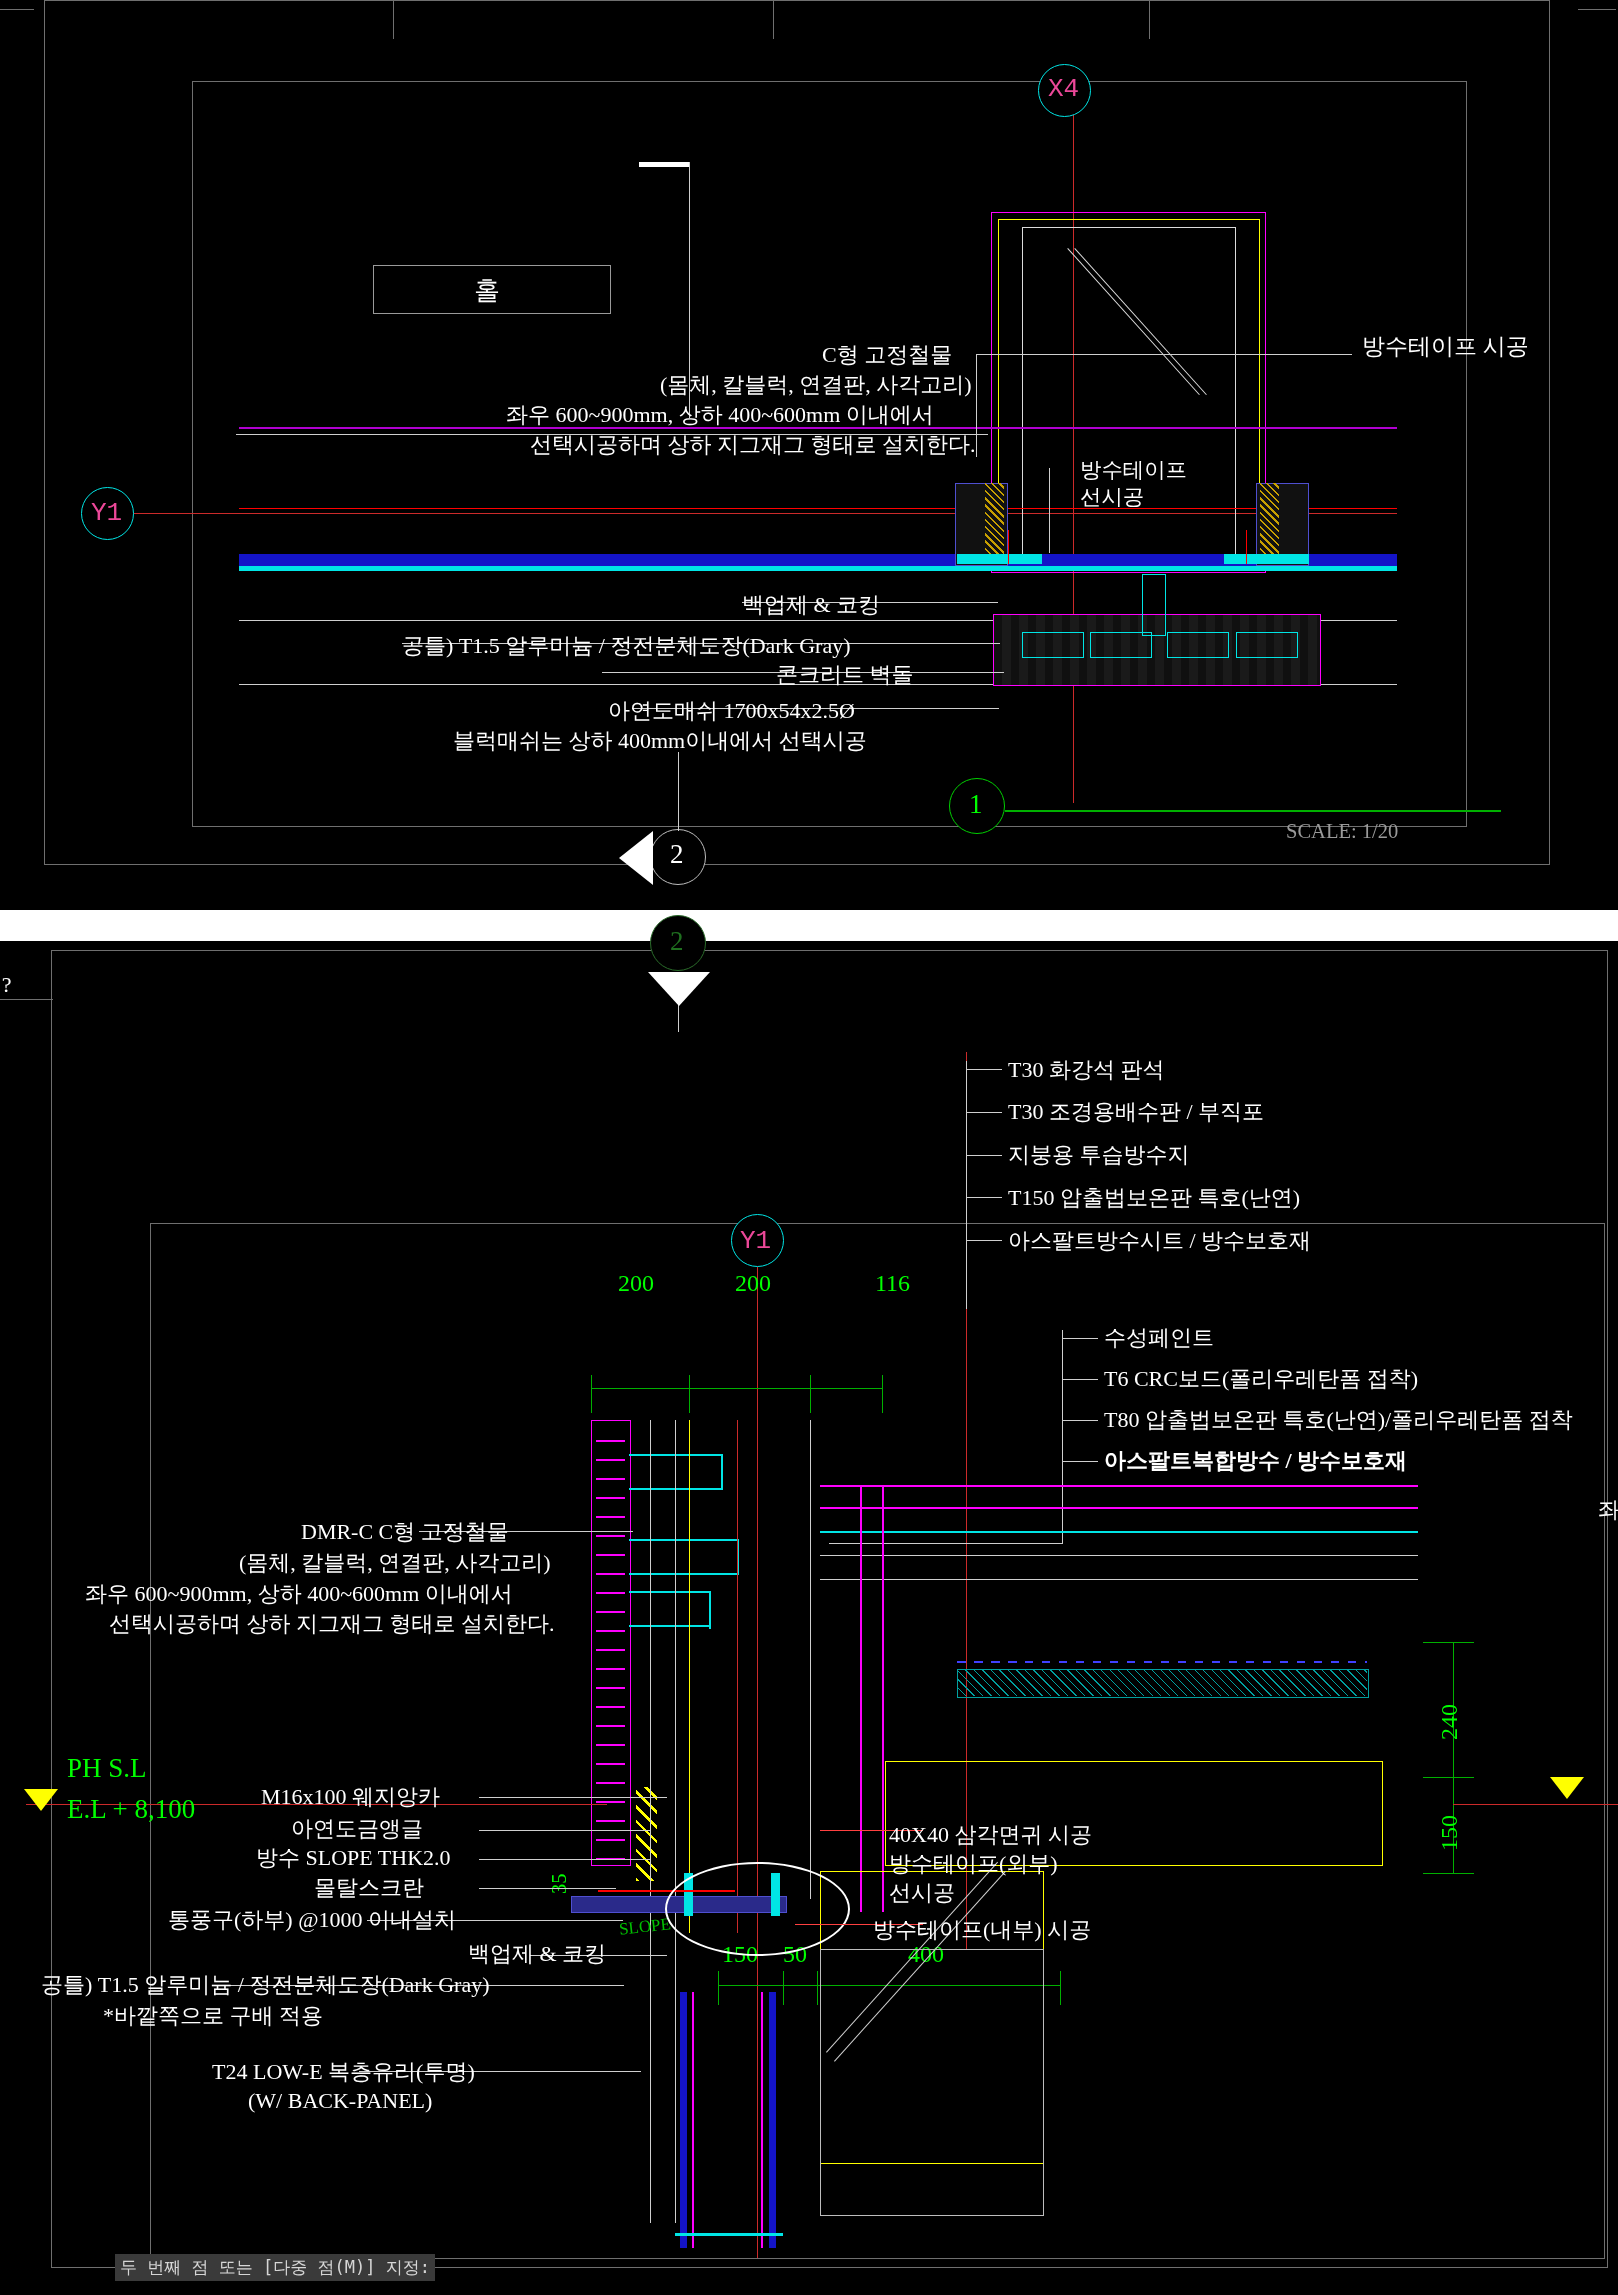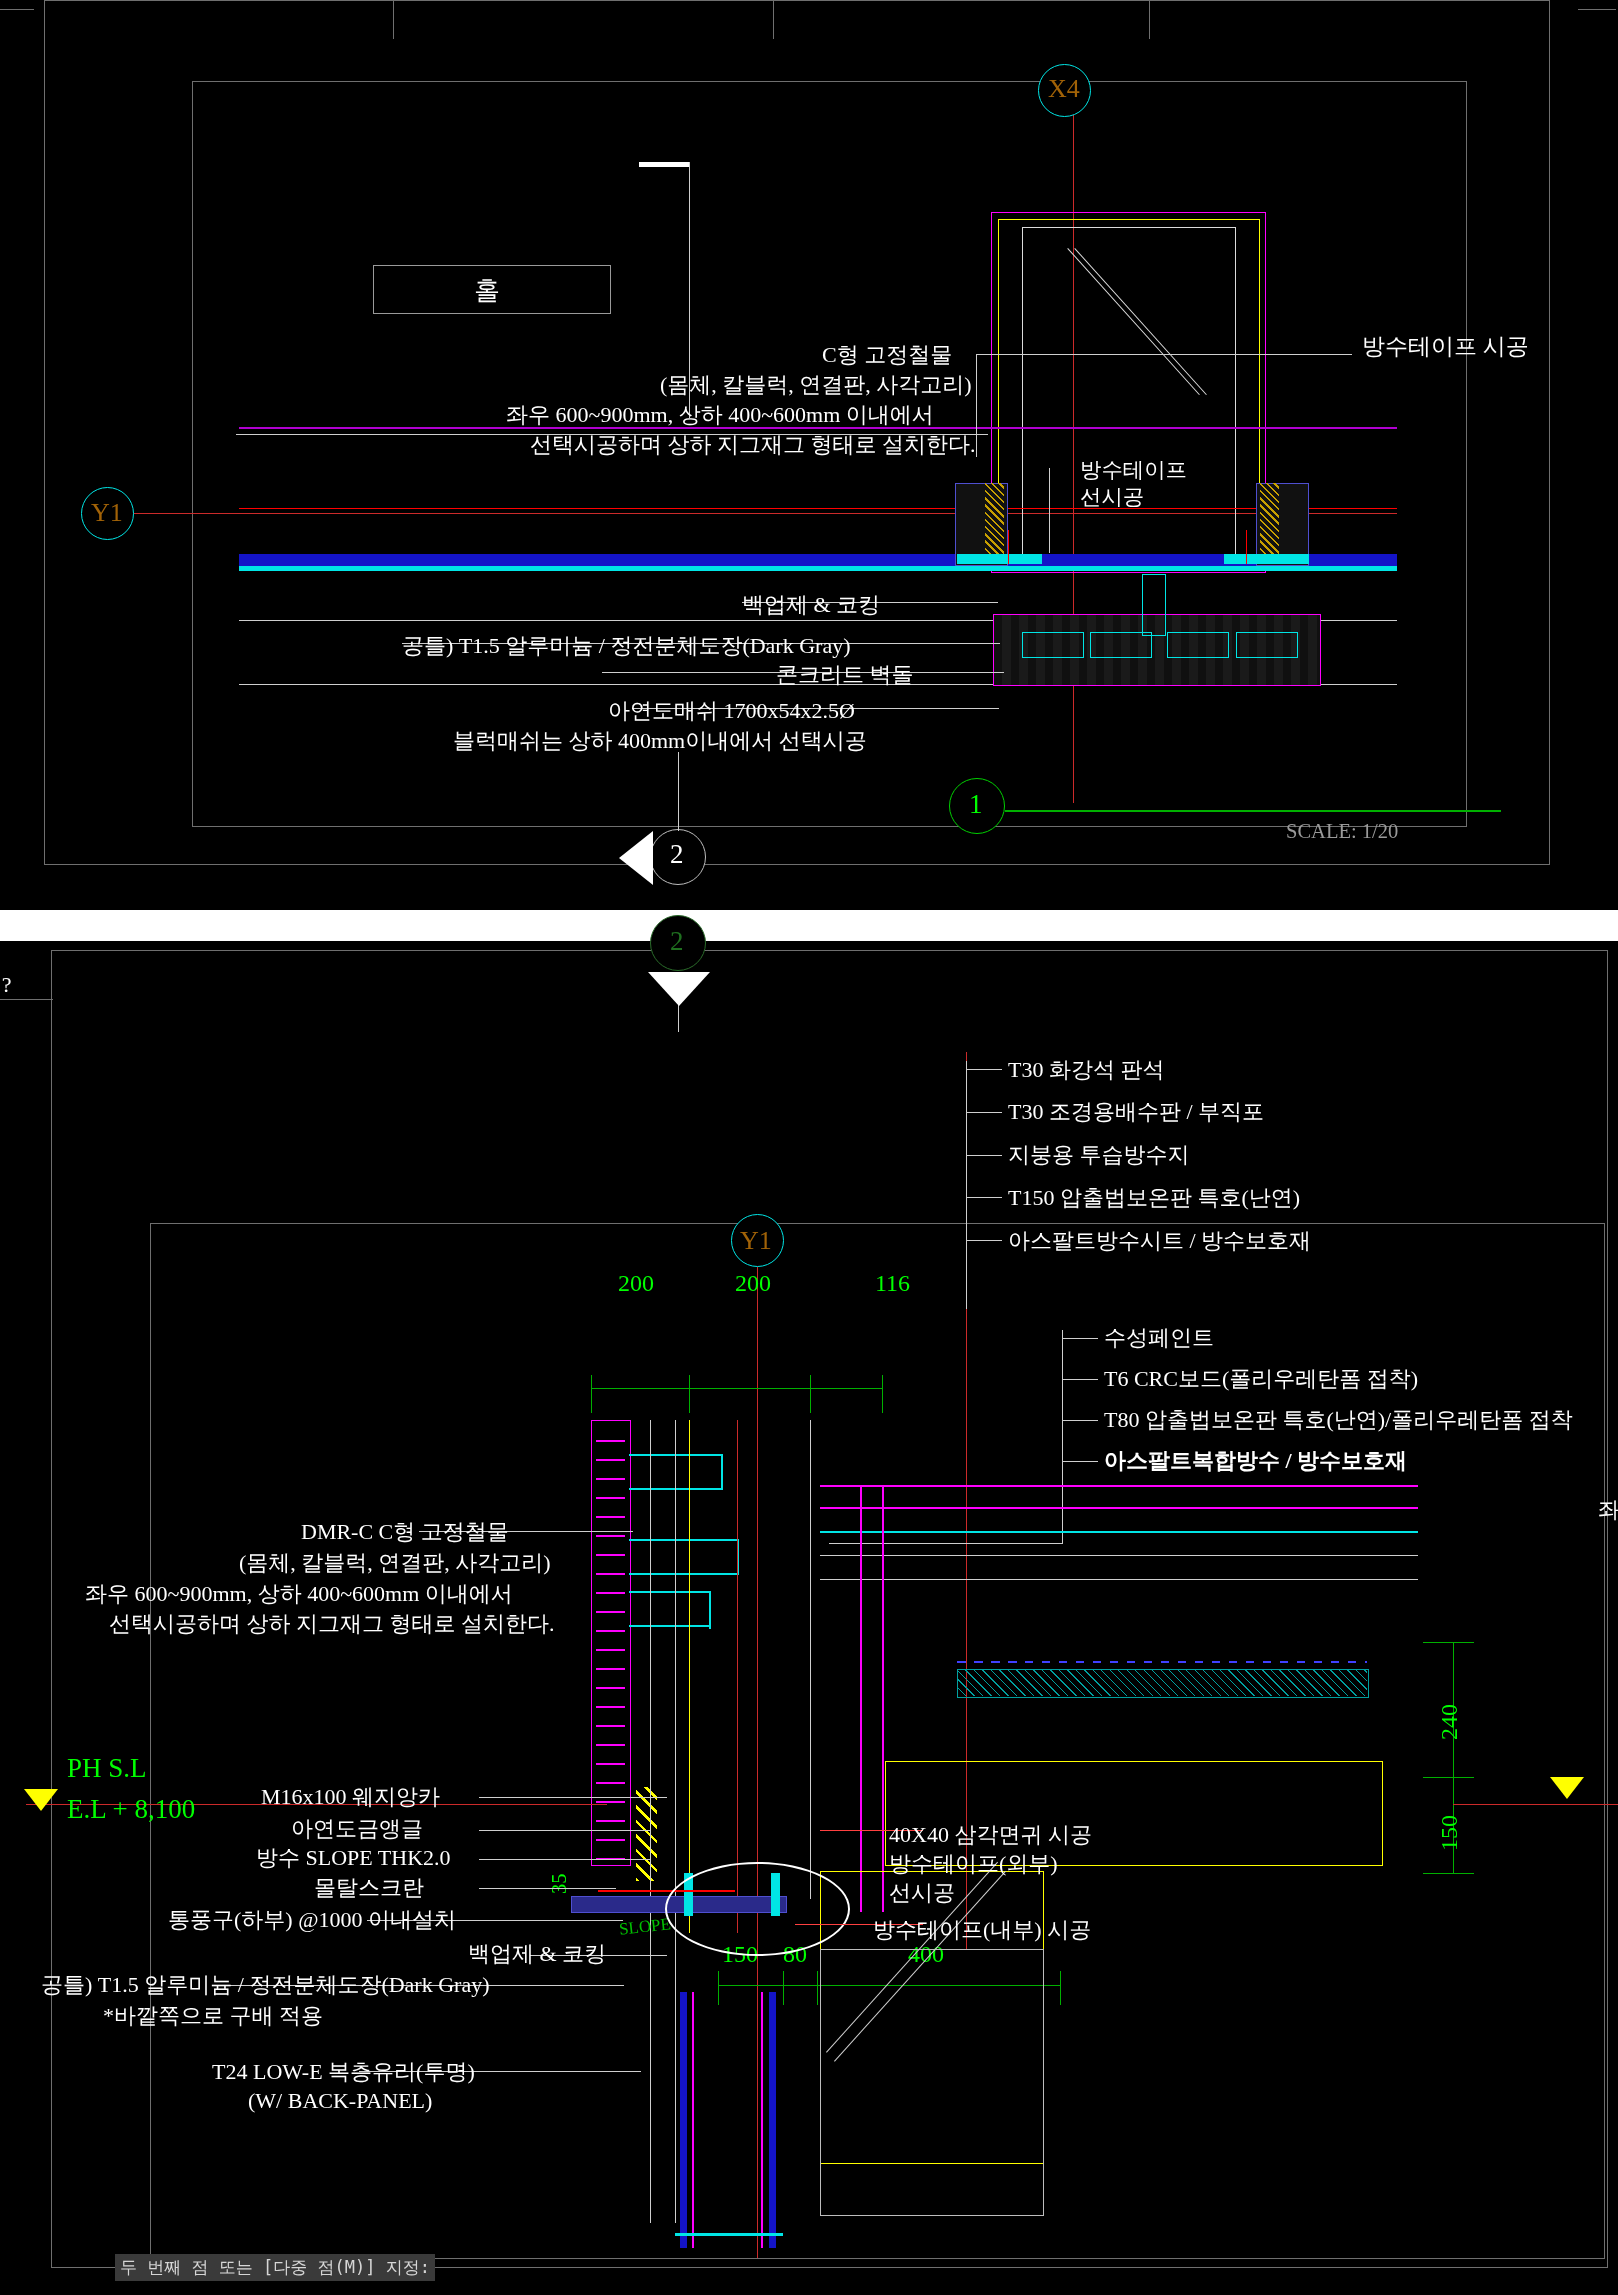--- a/index.html
+++ b/index.html
@@ -1,21 +1,21 @@
 <!DOCTYPE html>
 <html style="font-size:13.7px"><head>
 <meta charset="utf-8">
 <style>
   html,body{margin:0;padding:0;background:#000;}
   body{width:1619px;height:2295px;position:relative;overflow:hidden;
        font-family:"Liberation Serif", serif; color:#fff;}
   .panel{position:absolute;background:#000;}
   .ln{position:absolute;}       
   .txt{position:absolute;white-space:nowrap;}
-  .cyan{color:#a16207;}
+  .cyan{color:#ec4899;font-family:Liberation Mono, monospace;}
   .green{color:#00ff00;}
   .white{color:#ffffff;}
   .circle{position:absolute;border-radius:50%;box-sizing:border-box;}
   .vt{transform:rotate(-90deg);transform-origin:left top;}
   .strip{position:absolute;}
   .cmdtxt{position:absolute;left:115px;bottom:6.8px;background:#3a3a3a;color:#d6d6d6;
           font-family:"DejaVu Sans Mono", monospace;font-size:17px;padding:1.7px 5.1px;}
   .gap{position:absolute;left:0;background:#fff;}
 </style>
 </head>
@@ -177,21 +177,21 @@
   <div class="txt green" style="left:618px;top:329px;font-size:24px;">200</div>
   <div class="txt green" style="left:735px;top:329px;font-size:24px;">200</div>
   <div class="txt green" style="left:827px;top:329px;font-size:24px;margin-left:48px;">116</div>
 
   <div class="ln" style="left:718px;top:1044px;width:342px;height:0.9px;background:#00b000;"></div>
   <div class="ln" style="left:718px;top:1030px;width:0.9px;height:34px;background:#00b000;"></div>
   <div class="ln" style="left:783px;top:1030px;width:0.9px;height:34px;background:#00b000;"></div>
   <div class="ln" style="left:817px;top:1030px;width:0.9px;height:34px;background:#00b000;"></div>
   <div class="ln" style="left:1060px;top:1030px;width:0.9px;height:34px;background:#00b000;"></div>
   <div class="txt green" style="left:722px;top:1000px;font-size:24px;">150</div>
-  <div class="txt green" style="left:783px;top:1000px;font-size:24px;">80</div>
+  <div class="txt green" style="left:783px;top:1000px;font-size:24px;">50</div>
   <div class="txt green" style="left:908px;top:1000px;font-size:24px;">400</div>
 
   <div class="ln" style="left:1453px;top:701px;width:0.9px;height:231px;background:#00b000;"></div>
   <div class="ln" style="left:1423px;top:701px;width:51px;height:0.9px;background:#00b000;"></div>
   <div class="ln" style="left:1423px;top:836px;width:51px;height:0.9px;background:#00b000;"></div>
   <div class="ln" style="left:1423px;top:932px;width:51px;height:0.9px;background:#00b000;"></div>
   <div class="txt green vt" style="left:1436px;top:799px;font-size:24px;">240</div>
   <div class="txt green vt" style="left:1436px;top:910px;font-size:24px;">150</div>
   <div class="txt green vt" style="left:548px;top:953px;font-size:20.5px;">35</div>
 

